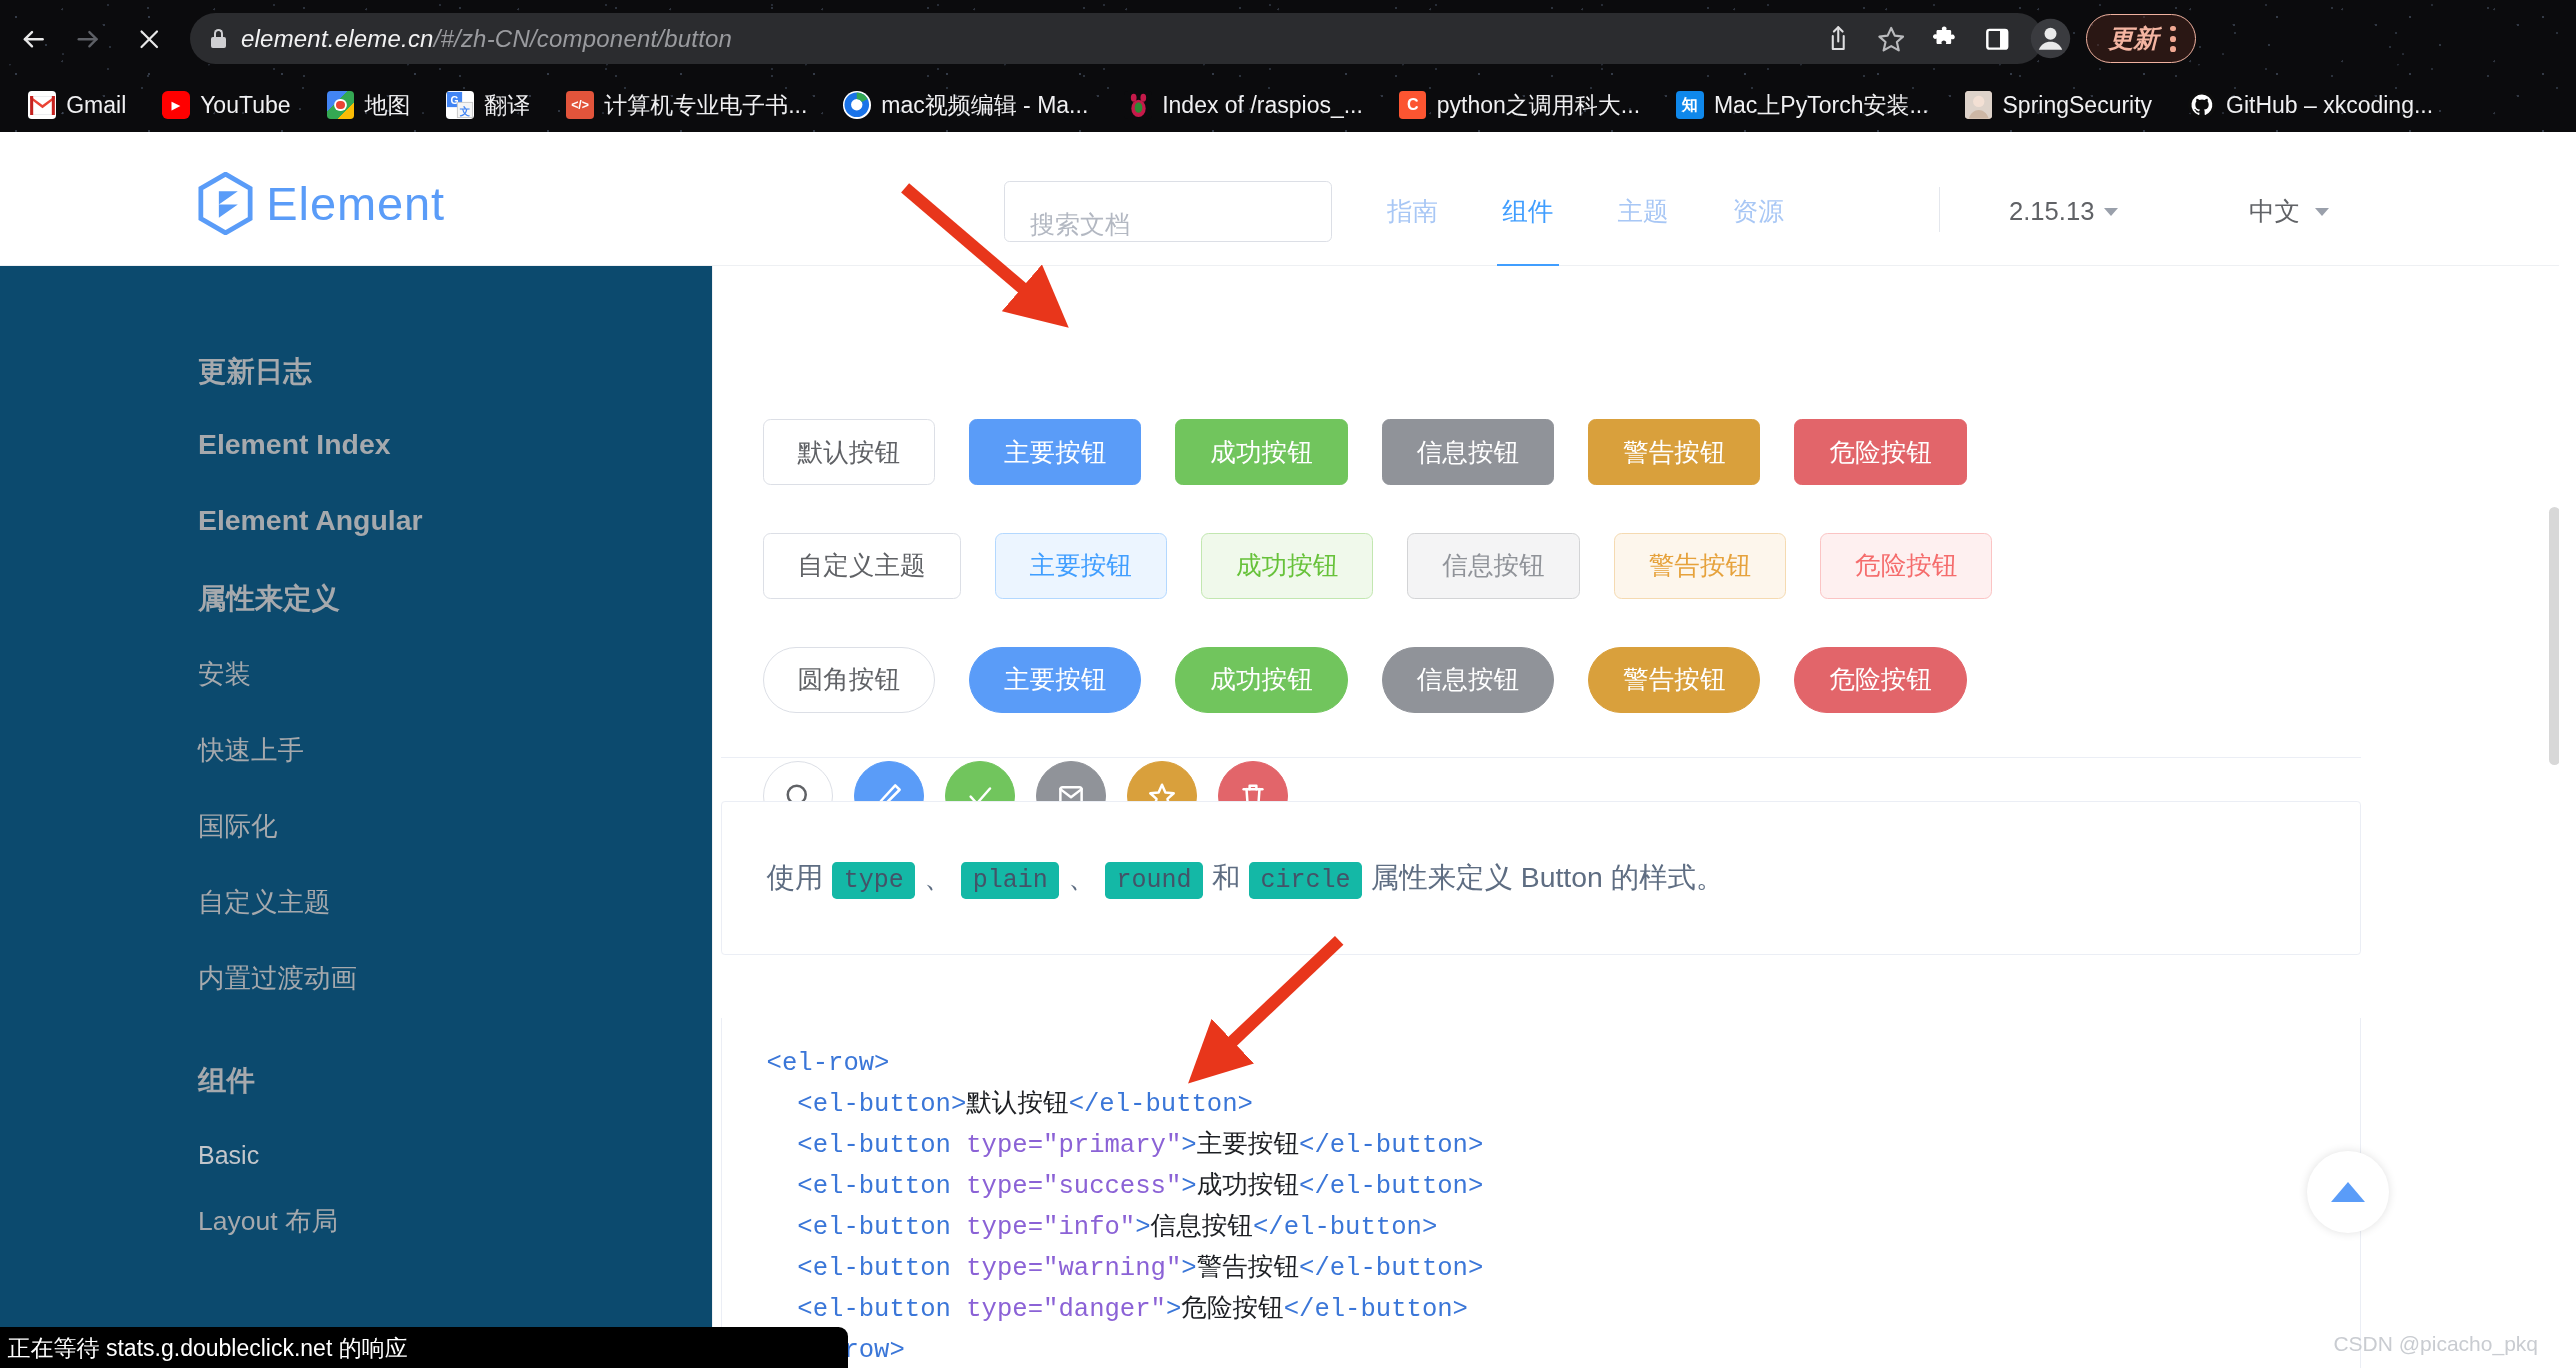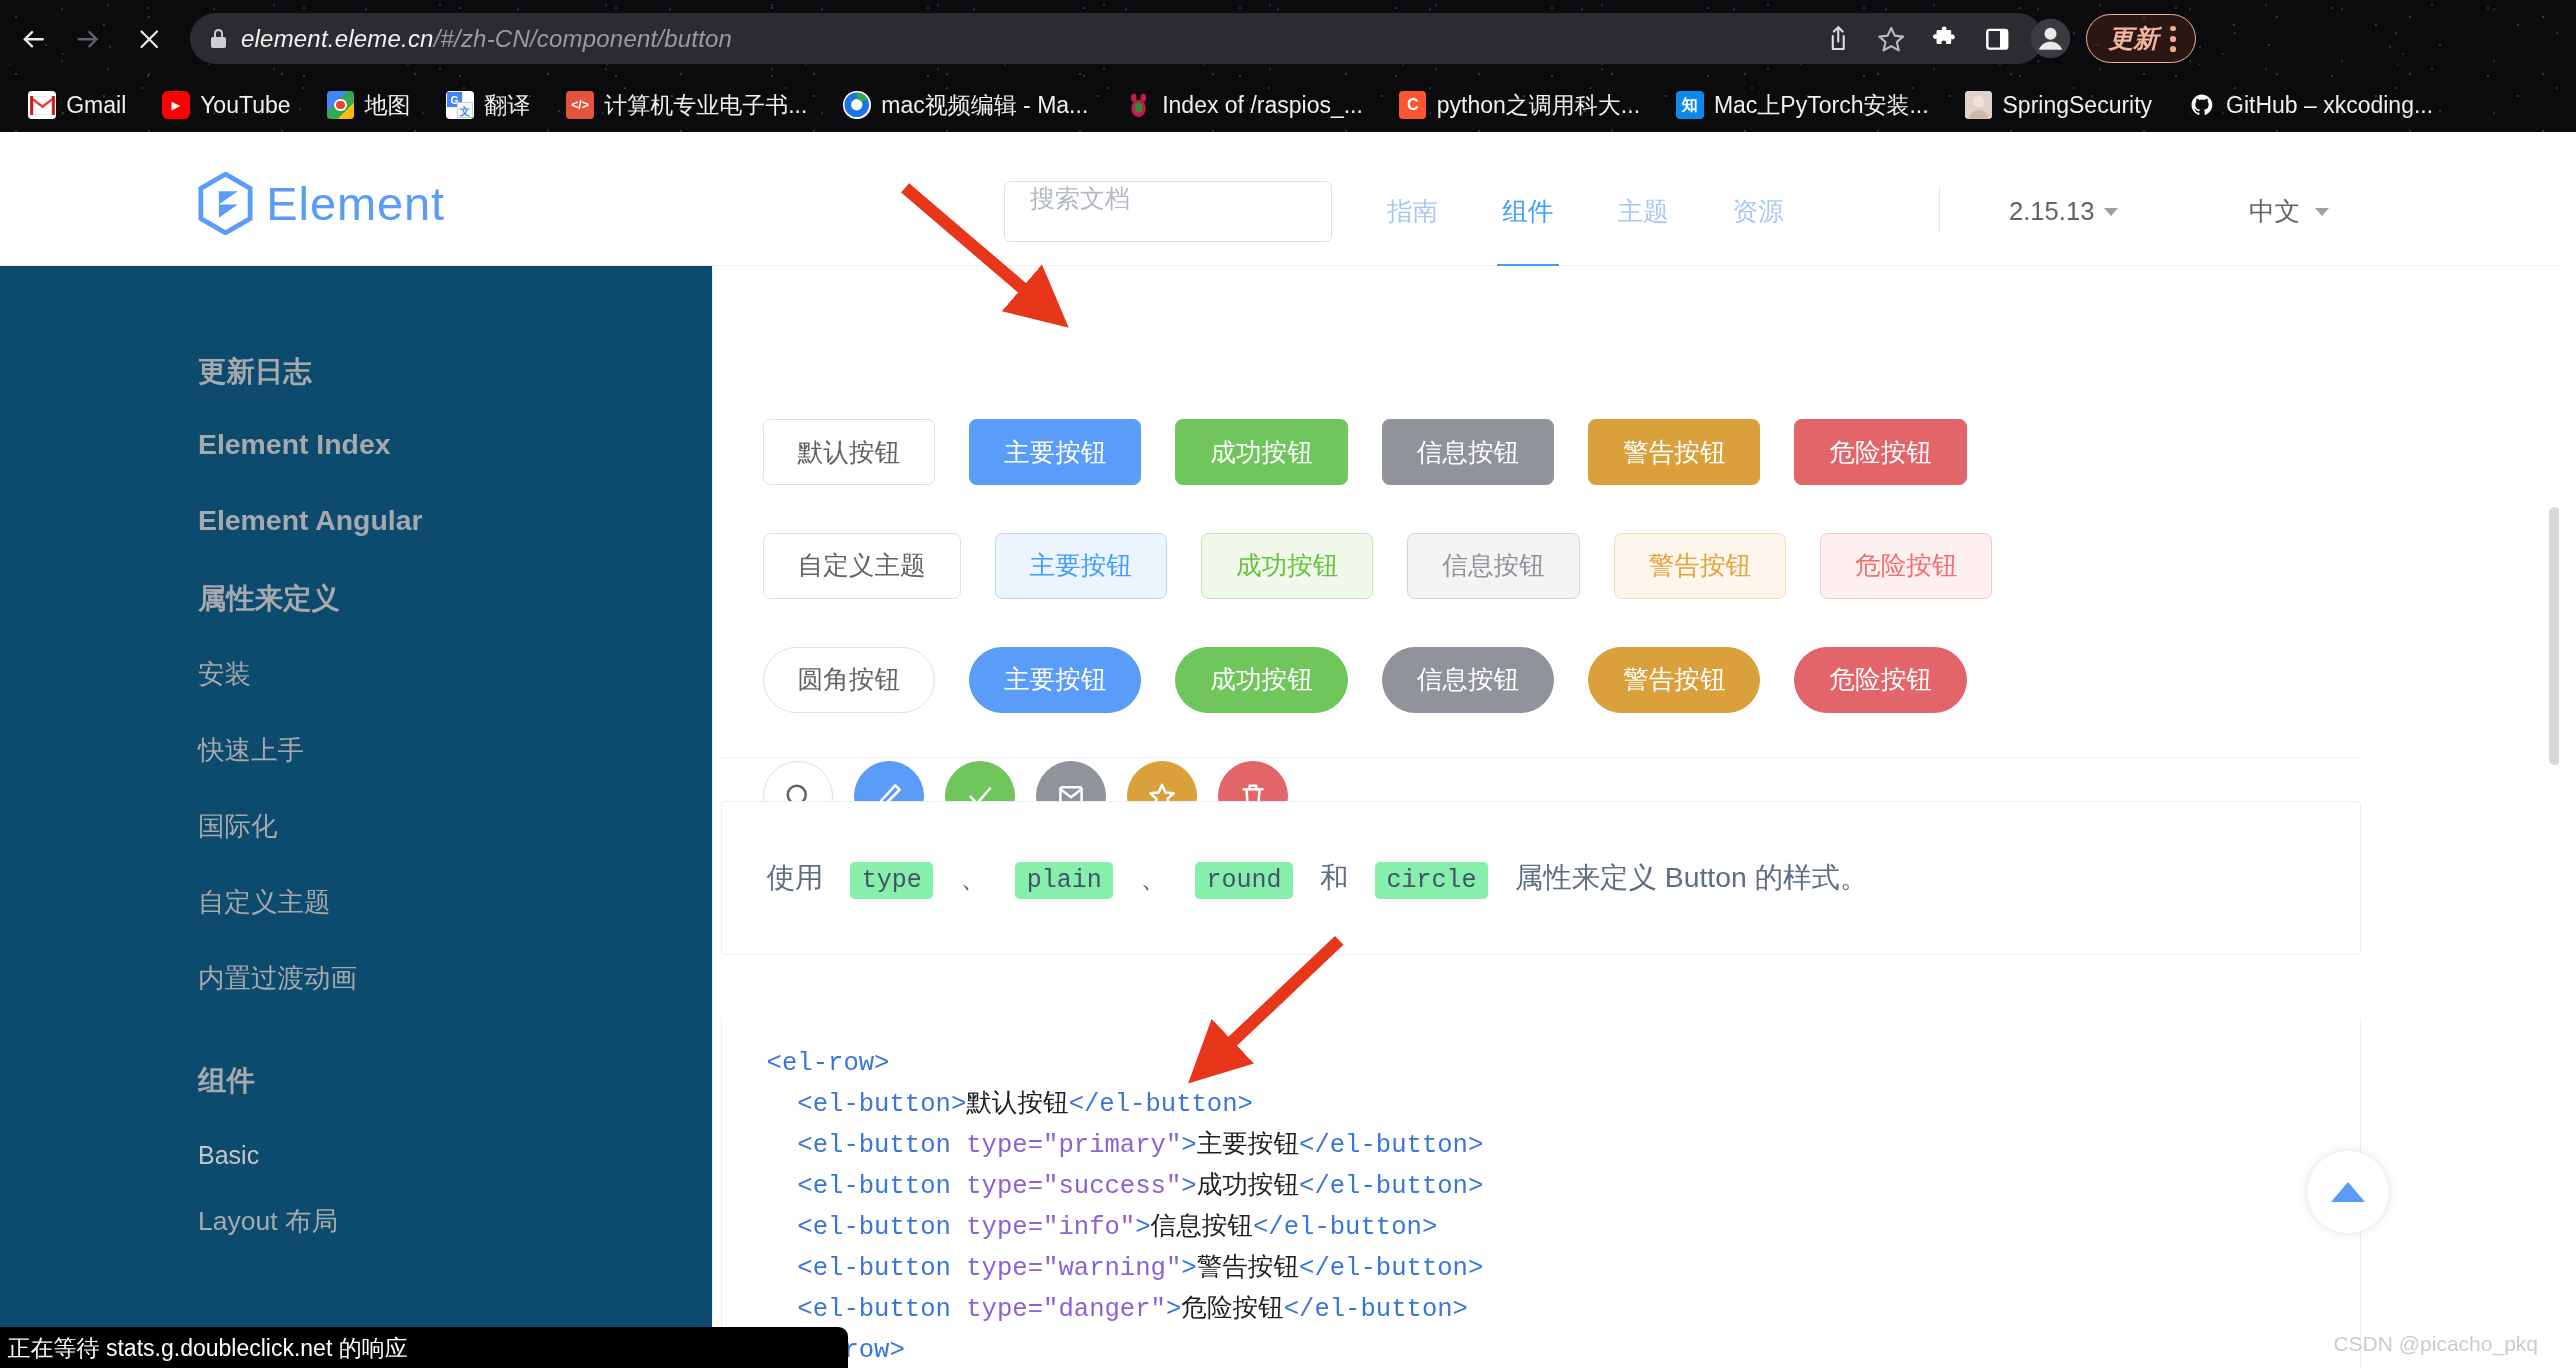--- a/index.html
+++ b/index.html
@@ -79,21 +79,21 @@
     position:absolute; left:0; top:0; width:2559px; height:134px;
     background:#fff; border-bottom:0.9px solid #eef0f3;
   }
   .logo { position:absolute; left:198px; top:40px; display:flex; align-items:center; gap:13.3px; }
   .logo .mark { width:55px; height:63px; }
   .logo .word { font-size:47px; color:#5a9cf8; letter-spacing:0.9px; font-weight:400; }
 
   .search-box {
     position:absolute; left:1004px; top:49px; width:328px; height:61px;
     border:0.9px solid #dcdfe6; border-radius:5.7px; background:#fff;
-    display:flex; align-items:flex-start; padding:0 25px;
+    display:flex; align-items:flex-end; padding:0 25px;
   }
   .search-box .ph { color:#b3b8c2; font-size:25px; }
 
   .nav-links { position:absolute; left:1355px; top:49px; height:61px; display:flex; align-items:center; }
   .nav-link { font-size:25.6px; color:#a8c7f5; padding:0 32px; position:relative; height:61px; display:flex; align-items:center; }
   .nav-link.active { color:#409eff; }
   .nav-link.active::after {
     content:""; position:absolute; left:26.5px; right:26.5px; bottom:-25px; height:2.8px; background:#409eff;
   }
   .nav-sep { position:absolute; left:1939px; top:55px; width:0.9px; height:45px; background:#e4e7ed; }
@@ -128,22 +128,22 @@
   .row { position:absolute; display:flex; gap:34px; align-items:center; }
   .row.circles { gap:21px; }
 
   .desc-card {
     position:absolute; left:7.6px; top:535px; width:1640px; height:154px;
     border:0.9px solid #ebeef5; border-radius:3.8px; background:#fff;
     display:flex; align-items:center; padding-left:45px;
   }
   .desc-txt { font-size:28.4px; color:#5e6d82; line-height:1.6; }
   .code-inline {
-    background:#86efac; color:#445368; border-radius:4.7px; padding:3.8px 11.4px;
-    font-family:"Liberation Mono","DejaVu Sans Mono",monospace; font-size:25px; margin:0 19px;
+    background:#14b8a6; color:#445368; border-radius:4.7px; padding:3.8px 11.4px;
+    font-family:"Liberation Mono","DejaVu Sans Mono",monospace; font-size:25px; margin:0 1px;
   }
 
   .code-card {
     position:absolute; left:7.6px; top:752px; width:1640px; height:485px;
     background:#fff; border:0.9px solid #ebeef5; border-top:none; border-bottom:none;
   }
   pre.code {
     position:absolute; left:45px; top:25px;
     font-family:"Liberation Mono","DejaVu Sans Mono",monospace;
     font-size:25.6px; line-height:41px; color:#2f6fd0; white-space:pre;

